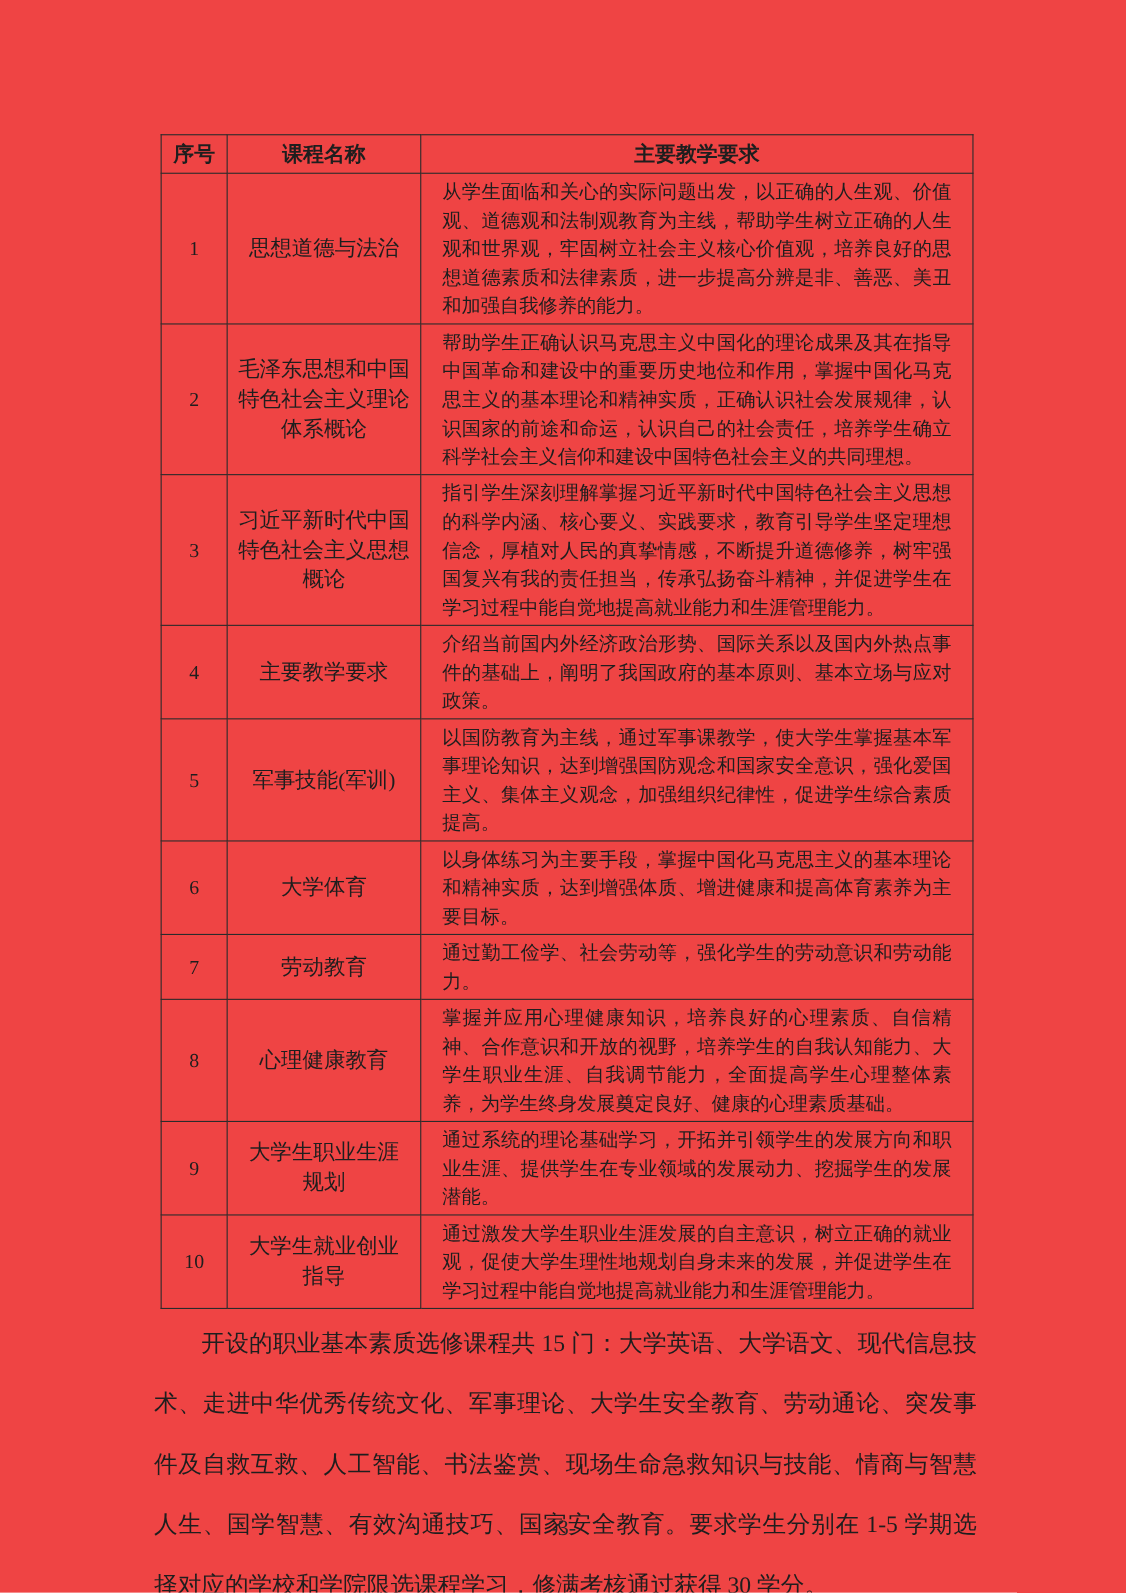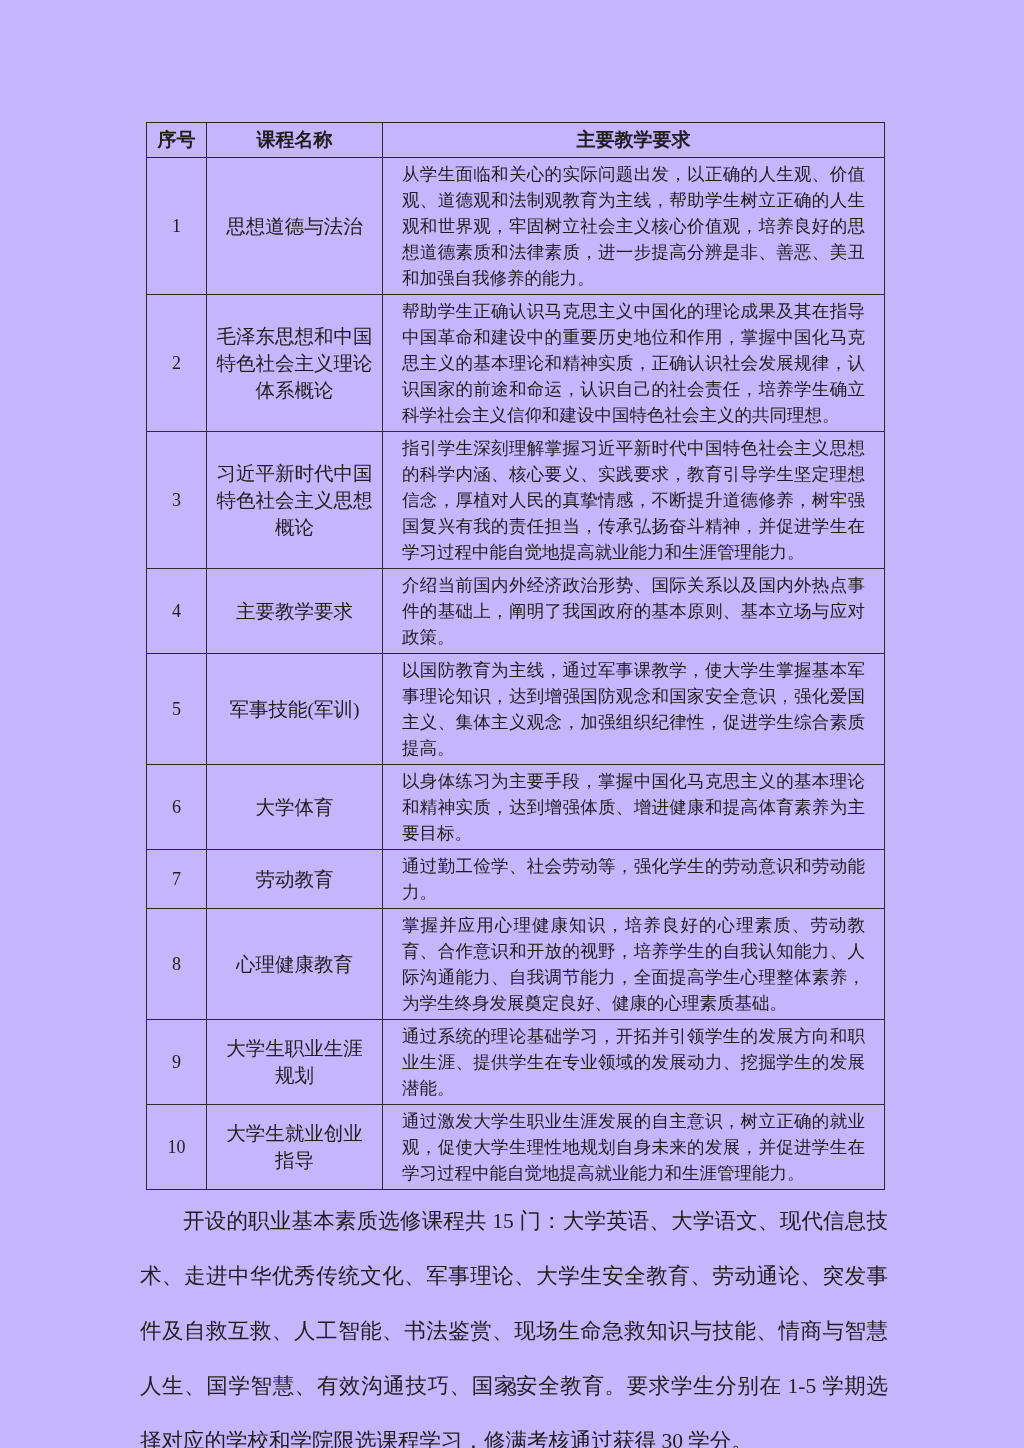--- a/index.html
+++ b/index.html
@@ -1,21 +1,21 @@
 <!DOCTYPE html>
 <html><head>
 <meta charset="utf-8">
 <style>
   * { margin: 0; padding: 0; box-sizing: border-box; }
   html, body { background: #ffffff; }
   .page {
     position: relative;
     width: 1024px;
     height: 1448px;
-    background: #c4b5fd;
+    background: #ef4444;
     color: #1e1e1e;
     font-family: "Liberation Serif", "DejaVu Serif", serif;
     overflow: hidden;
   }
   .content {
     position: absolute;
     left: 146px;
     top: 122px;
     width: 740px;
   }
@@ -139,21 +139,21 @@
           <td class="c-req">以身体练习为主要手段，掌握中国化马克思主义的基本理论和精神实质，达到增强体质、增进健康和提高体育素养为主要目标。</td>
         </tr>
         <tr>
           <td class="c-no">7</td>
           <td class="c-name">劳动教育</td>
           <td class="c-req">通过勤工俭学、社会劳动等，强化学生的劳动意识和劳动能力。</td>
         </tr>
         <tr>
           <td class="c-no">8</td>
           <td class="c-name">心理健康教育</td>
-          <td class="c-req">掌握并应用心理健康知识，培养良好的心理素质、劳动教育、合作意识和开放的视野，培养学生的自我认知能力、人际沟通能力、自我调节能力，全面提高学生心理整体素养，为学生终身发展奠定良好、健康的心理素质基础。</td>
+          <td class="c-req">掌握并应用心理健康知识，培养良好的心理素质、自信精神、合作意识和开放的视野，培养学生的自我认知能力、大学生职业生涯、自我调节能力，全面提高学生心理整体素养，为学生终身发展奠定良好、健康的心理素质基础。</td>
         </tr>
         <tr>
           <td class="c-no">9</td>
           <td class="c-name">大学生职业生涯
 规划</td>
           <td class="c-req">通过系统的理论基础学习，开拓并引领学生的发展方向和职业生涯、提供学生在专业领域的发展动力、挖掘学生的发展潜能。</td>
         </tr>
         <tr>
           <td class="c-no">10</td>
           <td class="c-name">大学生就业创业

